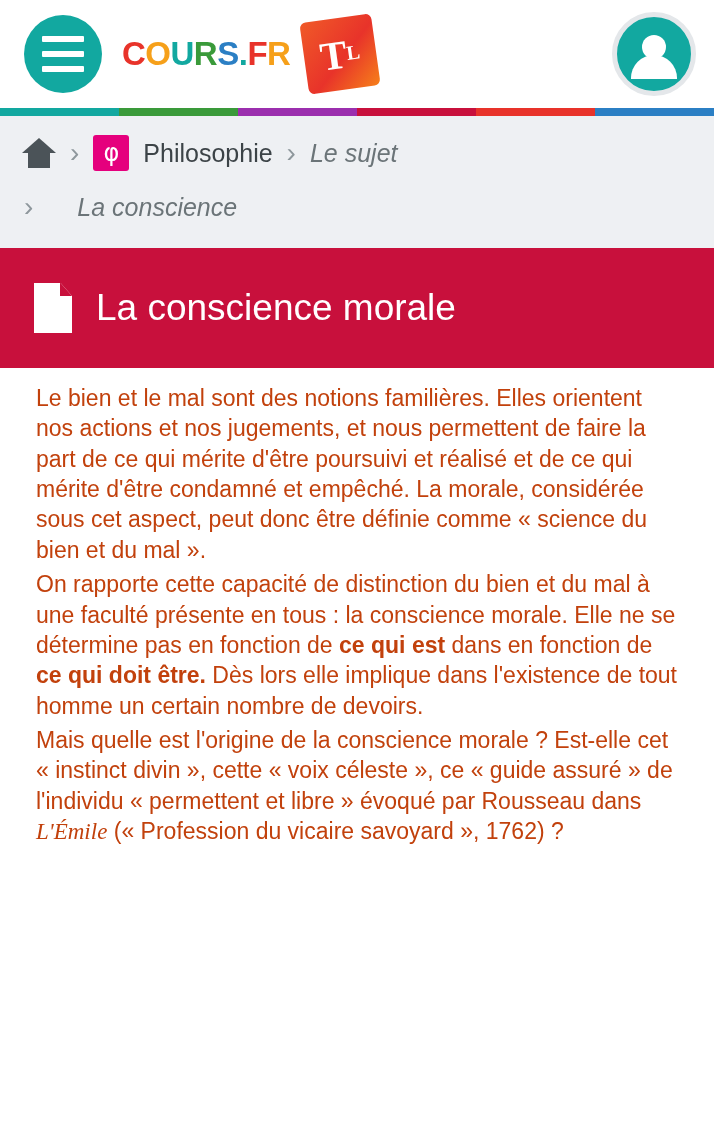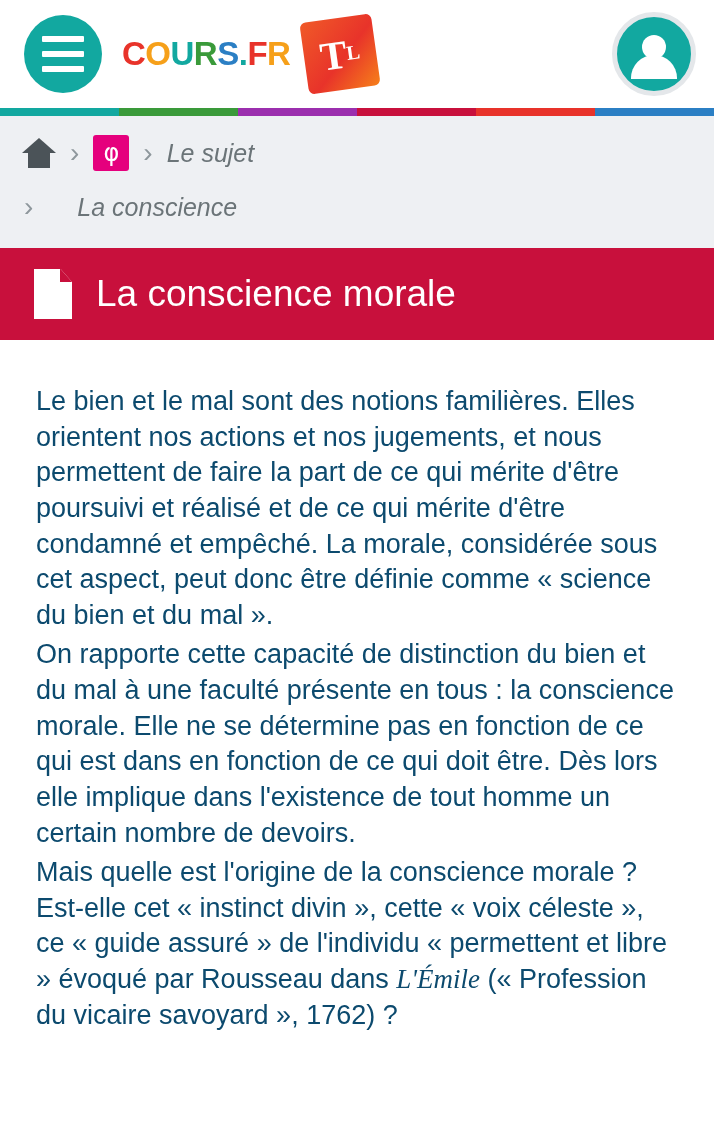--- a/index.html
+++ b/index.html
@@ -168,21 +168,21 @@
   }
   .bc-link { color: #3c4347; }
   .bc-current { color: #6b7478; font-style: italic; }
   .bc-row.second { padding-left: 2px; }
   .bc-row.second .chev { margin-right: 30px; }
 
   
   .title-banner {
     background: #c8103c;
     color: #ffffff;
-    height: 92px;
+    height: 120px;
     display: flex;
     align-items: center;
     padding-left: 34px;
     gap: 24px;
   }
   .doc-icon {
     width: 38px; height: 50px;
     background: #ffffff;
     position: relative;
     flex: 0 0 auto;
@@ -195,28 +195,28 @@
     width: 12px; height: 13px;
     background: #c8103c;
   }
   .title-text {
     font-size: 37px;
     font-weight: normal;
   }
 
   
   .content {
-    padding: 44px 36px 0 36px;
-    font-size: 27px;
+    padding: 15px 36px 0 36px;
+    font-size: 23px;
     line-height: 1.32;
-    color: #0c4a6e;
+    color: #c2410c;
   }
   .content p { margin: 0 0 4px 0; }
   .content p + p { margin-top: 4px; }
-  .content b { font-weight: normal; }
+  .content b { font-weight: bold; }
   .content i { font-style: italic; font-family: Liberation Serif, serif; }
 </style>
 </head>
 <body>
 
 <div class="header">
   <div class="burger">
     <span></span>
     <span></span>
     <span></span>
@@ -254,20 +254,21 @@
 </div>
 
 <nav class="breadcrumb">
   <div class="bc-row">
     <div class="home-icon">
       <div class="roof"></div>
       <div class="base"></div>
     </div>
     <span class="chev">›</span>
     <span class="phi-badge">φ</span>
+    <span class="bc-link">Philosophie</span>
     <span class="chev">›</span>
     <span class="bc-current">Le sujet</span>
   </div>
   <div class="bc-row second">
     <span class="chev">›</span>
     <span class="bc-current">La conscience</span>
   </div>
 </nav>
 
 <div class="title-banner">

